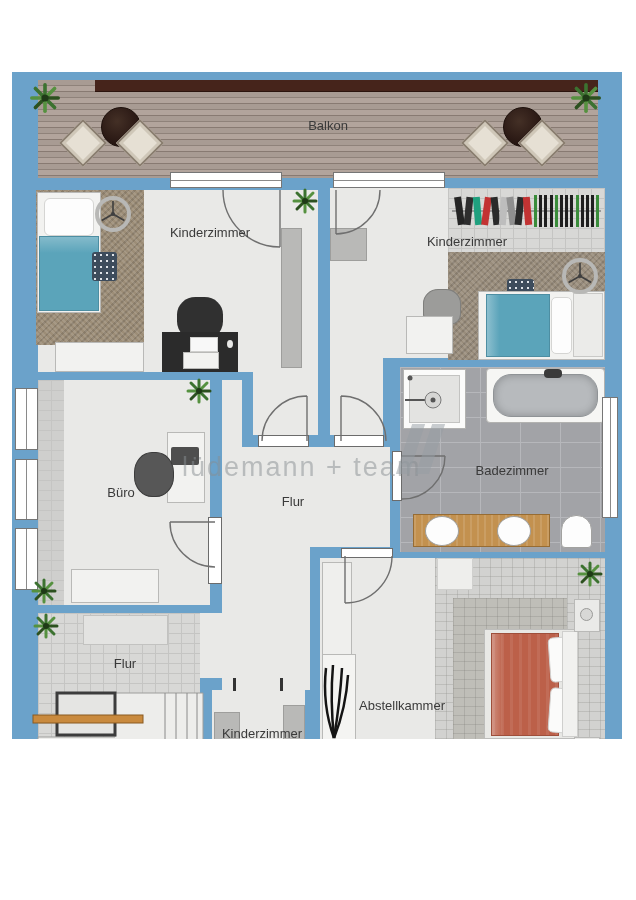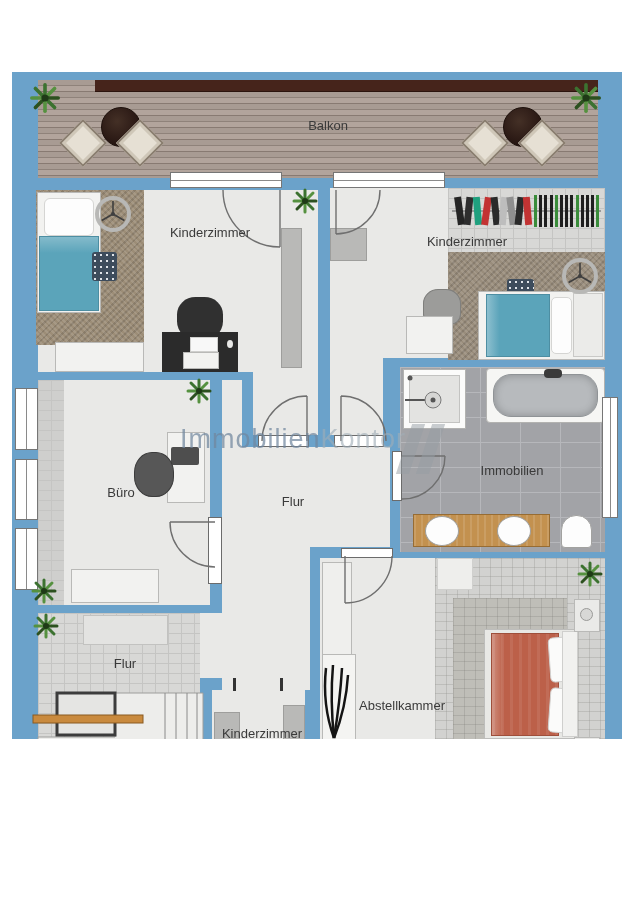--- a/index.html
+++ b/index.html
@@ -274,23 +274,23 @@
     <use href="#plant" transform="translate(46,626)"></use>
     <use href="#plant" transform="translate(590,574)"></use>
     <use href="#plant" transform="translate(589,786) scale(1.3)"></use>
   </svg>
 
   <div class="rl" style="left:328px;top:125px;">Balkon</div>
   <div class="rl" style="left:210px;top:232px;">Kinderzimmer</div>
   <div class="rl" style="left:467px;top:241px;">Kinderzimmer</div>
   <div class="rl" style="left:121px;top:492px;">Büro</div>
   <div class="rl" style="left:293px;top:501px;">Flur</div>
-  <div class="rl" style="left:512px;top:470px;">Immobilien</div>
+  <div class="rl" style="left:512px;top:470px;">Badezimmer</div>
   <div class="rl" style="left:125px;top:663px;">Flur</div>
   <div class="rl" style="left:402px;top:705px;">Abstellkammer</div>
   <div class="rl" style="left:262px;top:733px;">Kinderzimmer</div>
 
-  <div class="wm wm-l1" style="left:180px;top:424px;"><span class="wm-b">Immobilien</span><span class="wm-k">Kontor</span></div>
+  <div class="wm wm-l2" style="left:182px;top:452px;">lüdemann + team</div>
   <div class="wm" style="left:404px;top:424px;">
     <span class="wm-slash"></span><span class="wm-slash"></span>
   </div>
 
 </div>
 
 </body></html>

